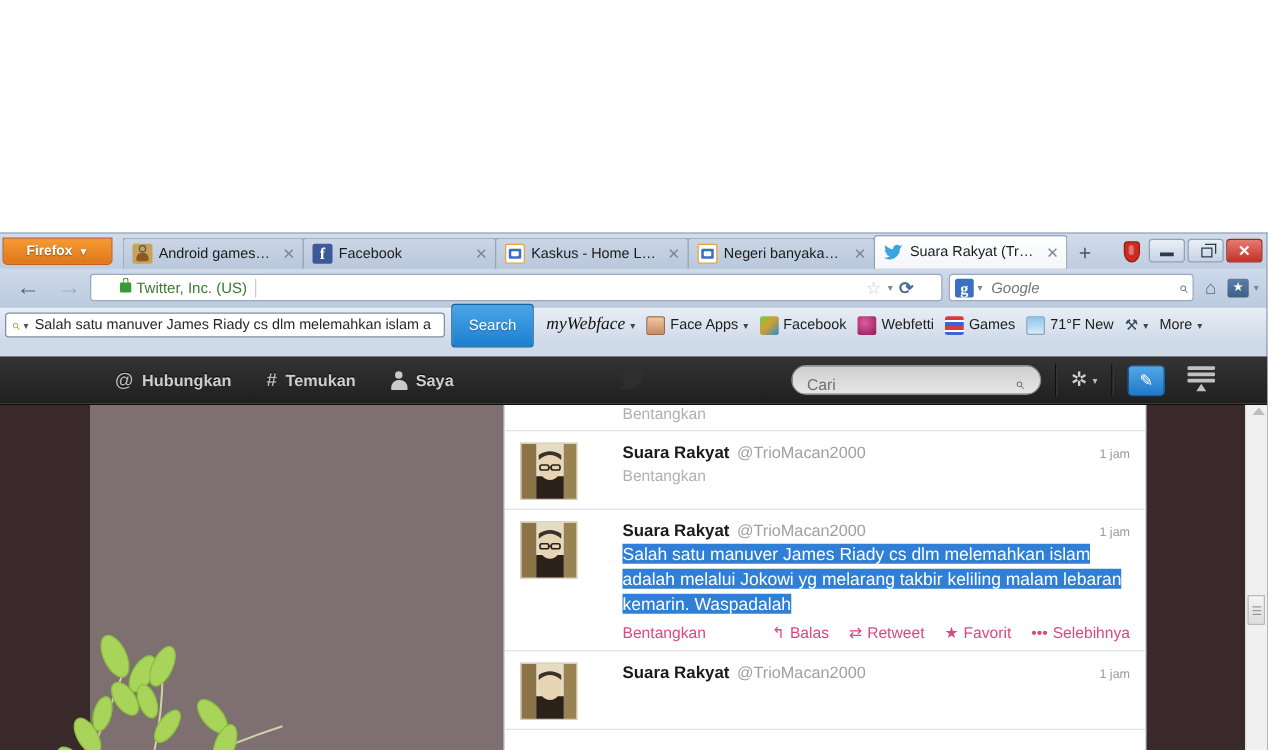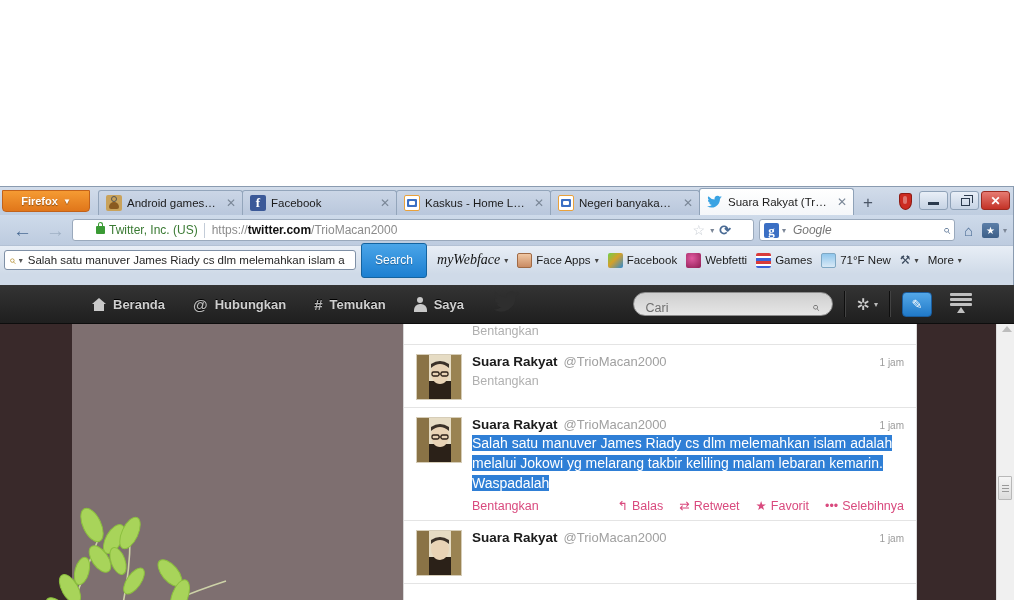--- a/index.html
+++ b/index.html
@@ -319,20 +319,21 @@
     position: absolute; left: 403px; top: 0; width: 512px; min-height: 277px;
     background: #fff;
     border-left: 1px solid #d8d8d8; border-right: 1px solid #d8d8d8;
   }
   .tweet {
     padding: 9px 12px 7px 12px;
     border-bottom: 1px solid #e4e4e4;
     display: flex;
     position: relative;
     box-sizing: border-box;
+    gap: 26px;
   }
   .tweet.partial { padding-top: 0; padding-bottom: 6px; }
   .avatar {
     width: 46px; height: 46px; flex: 0 0 46px; margin-right: 10px;
     background: #efe7d4; border: 1px solid #d6cdb8; box-sizing: border-box;
     position: relative; overflow: hidden;
   }
   .tbody { flex: 1 1 auto; min-width: 0; }
   .thead { display: flex; align-items: baseline; }
   .tname { font-weight: bold; font-size: 13.5px; color: #1b1b1b; }
@@ -441,21 +442,20 @@
     </div>
 
     <div class="navbar">
       <span class="navarrow">←</span>
       <span class="navarrow fwd">→</span>
 
       <div class="urlbar">
         <span class="lock"></span>
         <span class="idlabel">Twitter, Inc. (US)</span>
         <span class="urlsep"></span>
-        <span class="urltext"><span>https://</span><b>twitter.com</b><span>/TrioMacan2000</span></span>
         <span class="urlicons">
           <span class="star">☆</span>
           <span class="dd">▾</span>
           <span class="reload">⟳</span>
         </span>
       </div>
 
       <div class="searchbar">
         <span class="glogo">g</span>
         <span class="dd" style="margin-left:3px">▾</span>
@@ -505,24 +505,20 @@
         <span>More</span>
         <span class="wfcaret">▾</span>
       </div>
     </div>
   </div>
 
   <div class="page">
 
     <div class="twitter-nav">
       <div class="tnav-items">
-        <div class="tnav-item">
-          <span class="home-ic"></span>
-          <span>Beranda</span>
-        </div>
         <div class="tnav-item">
           <span class="ti">@</span>
           <span>Hubungkan</span>
         </div>
         <div class="tnav-item">
           <span class="ti">#</span>
           <span>Temukan</span>
         </div>
         <div class="tnav-item">
           <span class="user-ic"></span>

